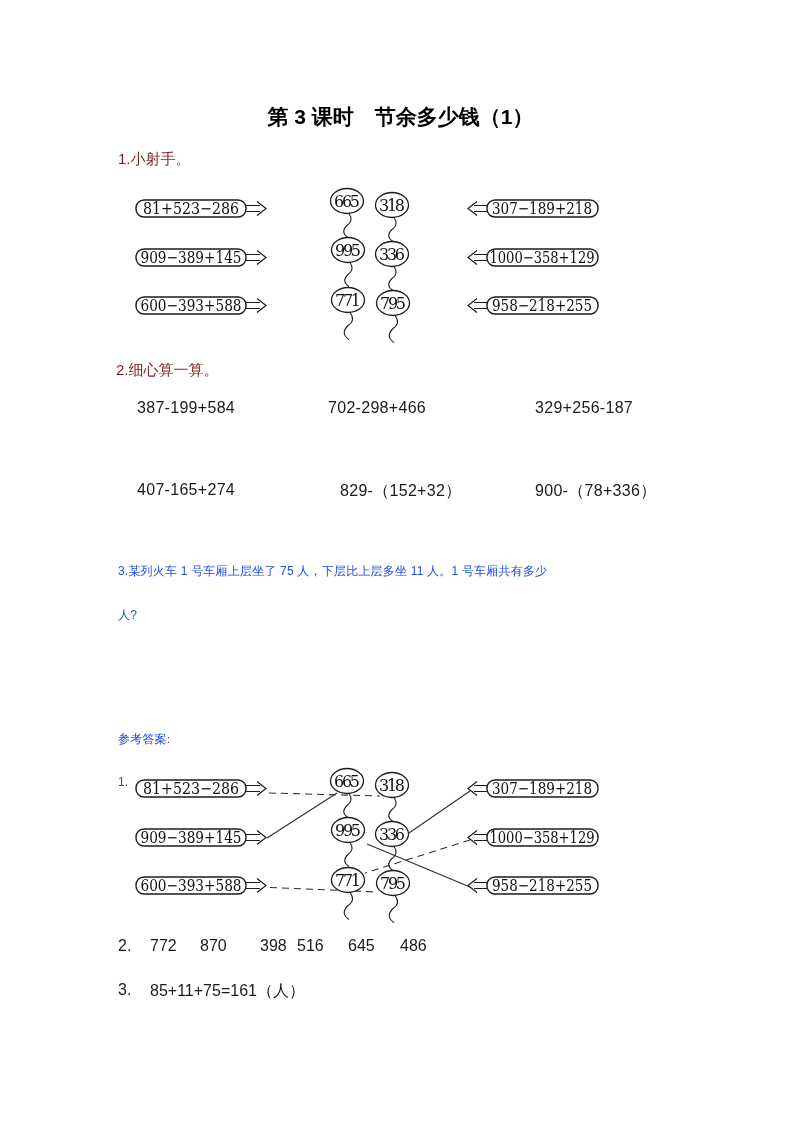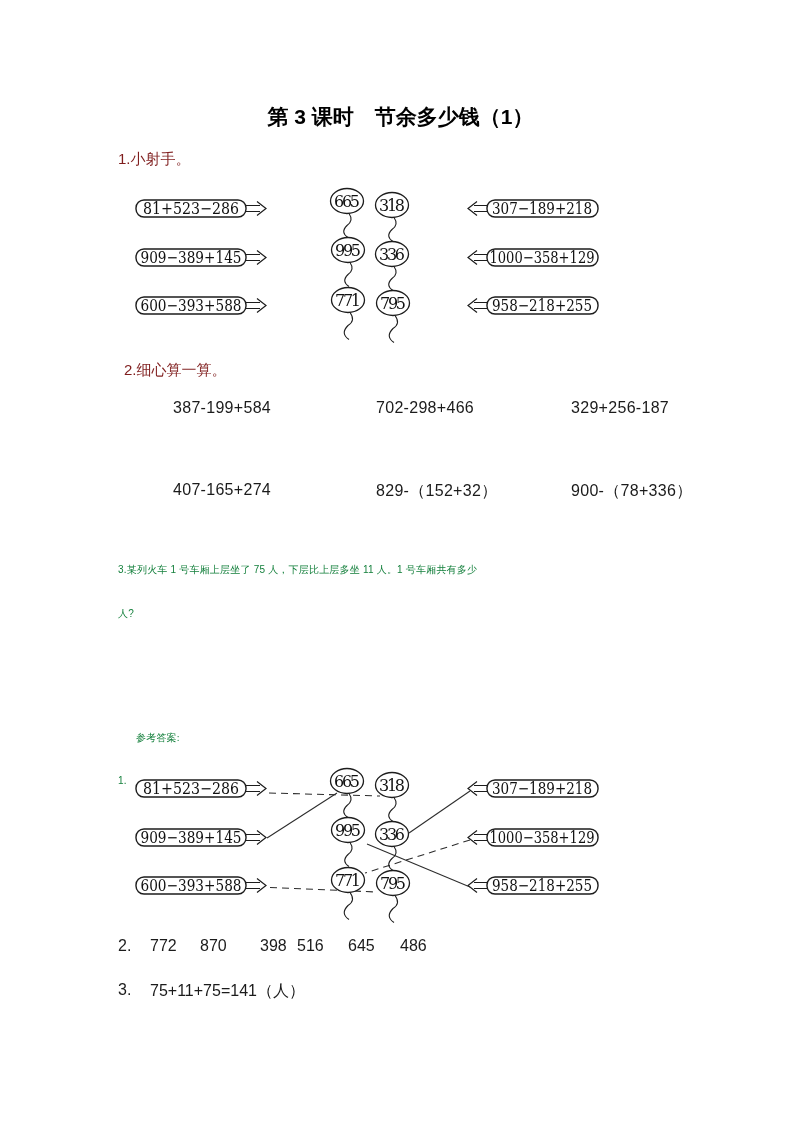--- a/index.html
+++ b/index.html
@@ -7,22 +7,22 @@
     position:relative; width:793px; height:1122px; background:#ffffff;
     font-family:"Liberation Sans","DejaVu Sans",sans-serif; color:#1b1b1b;
     overflow:hidden;
   }
   .abs { position:absolute; white-space:nowrap; }
   .title {
     left:4px; top:103px; width:100%; text-align:center;
     font-size:21px; font-weight:bold; color:#000;
   }
   .qlabel { font-size:15px; color:#7f1d1d; }
-  .expr  { font-size:16px; color:#1b1b1b; letter-spacing:0.3px;margin-left:36px; }
-  .bodytext { font-size:10px; color:#15803d; letter-spacing:0.2px;text-align:center; }
+  .expr  { font-size:16px; color:#1b1b1b; letter-spacing:0.3px; }
+  .bodytext { font-size:12px; color:#1d4ed8; letter-spacing:0.2px;text-align:center; }
   .ansnum { font-size:16px; color:#1b1b1b; }
 
   svg.diagram { position:absolute; overflow:visible; }
   svg .box     { fill:#ffffff; stroke:#1d1d1d; stroke-width:1.4; }
   svg .arrow   { fill:none; stroke:#1d1d1d; stroke-width:1.2; stroke-linejoin:miter; }
   svg .balloon { fill:#ffffff; stroke:#1d1d1d; stroke-width:1.3; }
   svg .string  { fill:none; stroke:#1d1d1d; stroke-width:1.1; }
   svg .conn    { fill:none; stroke:#2c2c2c; stroke-width:1.05; }
   svg .conn.dash { stroke-dasharray:7 5; }
   svg text {
@@ -98,33 +98,33 @@
       <path class="string" d="M240 127.5 q6 8 -2 13 q-8 8 1 14"></path>
       <text x="238" y="120.5" text-anchor="middle" textLength="26">771</text>
     </g>
     <g>
       <ellipse class="balloon" cx="283" cy="118" rx="16.5" ry="12.5"></ellipse>
       <path class="string" d="M285 130.5 q6 8 -2 13 q-8 8 1 14"></path>
       <text x="283" y="123.5" text-anchor="middle" textLength="26">795</text>
     </g>
   </svg>
 
-  <div class="abs qlabel" style="left:124px; top:361px;">2.细心算一算。</div>
+  <div class="abs qlabel" style="left:116px; top:361px;">2.细心算一算。</div>
 
   <span class="abs expr" style="left:137px; top:399px;">387-199+584</span>
-  <span class="abs expr" style="left:340px; top:399px;text-align:center;">702-298+466</span>
+  <span class="abs expr" style="left:328px; top:399px;text-align:center;">702-298+466</span>
   <span class="abs expr" style="left:535px; top:399px;">329+256-187</span>
   <span class="abs expr" style="left:137px; top:481px;">407-165+274</span>
   <span class="abs expr" style="left:340px; top:481px;text-align:center;">829-（152+32）</span>
   <span class="abs expr" style="left:535px; top:481px;">900-（78+336）</span>
 
   <span class="abs bodytext" style="left:118px; top:563px;">3.某列火车 1 号车厢上层坐了 75 人，下层比上层多坐 11 人。1 号车厢共有多少</span>
   <span class="abs bodytext" style="left:118px; top:607px;">人?</span>
 
-  <div class="abs bodytext" style="left:136px; top:731px;font-family:Liberation Serif, serif;">参考答案:</div>
+  <div class="abs bodytext" style="left:118px; top:731px;font-family:Liberation Serif, serif;">参考答案:</div>
   <span class="abs bodytext" style="left:118px; top:775px;">1.</span>
 
   <svg class="diagram" style="left:110px; top:765px;" width="510" height="170" viewBox="0 0 510 170">
     <g>
       <rect class="box" x="26" y="15" width="110" height="17" rx="8"></rect>
       <path class="arrow" d="M136 20.5 H150 M136 26.5 H150 M147 16.5 L156 23.5 L147 30.5"></path>
       <text x="81" y="29" text-anchor="middle" textLength="96" lengthAdjust="spacingAndGlyphs">81+523−286</text>
     </g>
     <g>
       <rect class="box" x="26" y="64" width="110" height="17" rx="8"></rect>
@@ -194,15 +194,15 @@
 
   <span class="abs ansnum" style="left:118px; top:937px;">2.</span>
   <span class="abs ansnum" style="left:150px; top:937px;">772</span>
   <span class="abs ansnum" style="left:200px; top:937px;">870</span>
   <span class="abs ansnum" style="left:260px; top:937px;">398</span>
   <span class="abs ansnum" style="left:297px; top:937px;">516</span>
   <span class="abs ansnum" style="left:348px; top:937px;">645</span>
   <span class="abs ansnum" style="left:400px; top:937px;">486</span>
 
   <span class="abs ansnum" style="left:118px; top:981px;">3.</span>
-  <span class="abs ansnum" style="left:150px; top:981px;">75+11+75=141（人）</span>
+  <span class="abs ansnum" style="left:150px; top:981px;">85+11+75=161（人）</span>
 
 </div>
 
 </body></html>

